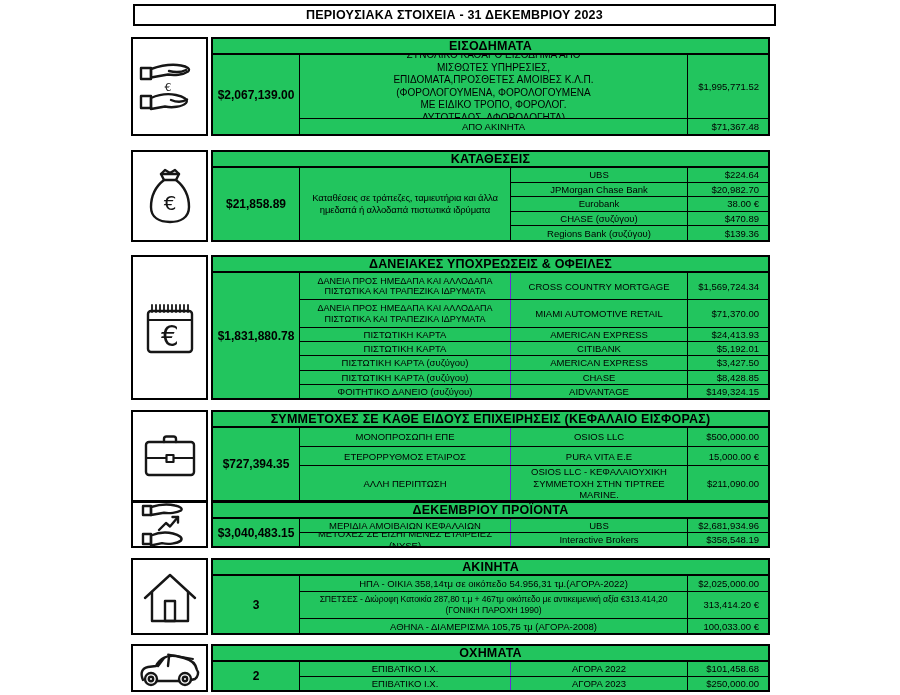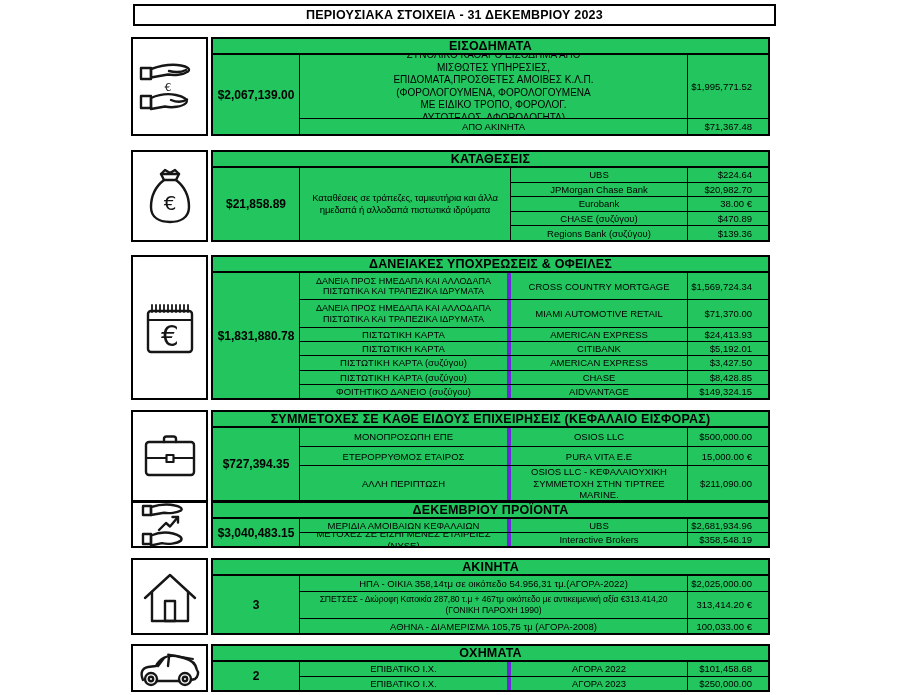--- a/index.html
+++ b/index.html
@@ -42,23 +42,23 @@
   }
   .spandesc > span { display: inline-block; max-width: 198px; text-align: center; }
   .rows { flex: 1; display: flex; flex-direction: column; min-width: 0; }
   .row { display: flex; min-height: 0; }
   .row + .row { border-top: 1px solid #000; }
   .c {
     display: flex; align-items: center; justify-content: center;
     text-align: center; font-size: 9.5px; line-height: 1.18; padding: 1px 3px;
     overflow: hidden;
   }
-  .c.type { width: 211px; flex: none; border-right: 4px solid #6d28d9; }
+  .c.type { width: 211px; flex: none; border-right: 1px solid #6d28d9; }
   .c.name { flex: 1; min-width: 0; border-right: 1px solid #000; }
-  .c.val  { width: 80px; flex: none; justify-content: flex-end; text-align: right; padding-right: 16px; white-space: nowrap; }
+  .c.val  { width: 80px; flex: none; justify-content: flex-end; text-align: right; padding-right: 9px; white-space: nowrap; }
   .c.wide { flex: 1; min-width: 0; border-right: 1px solid #000; flex-direction: column; justify-content: center; }
   .w210 { display: inline-block; max-width: 210px; }
   .w175 { display: inline-block; max-width: 175px; }
   .w165 { display: inline-block; max-width: 165px; }
   .fs10 { font-size: 10px; line-height: 12.5px; }
   .small { font-size: 8.6px; letter-spacing: -0.1px; line-height: 1.25; }
   svg.icon { stroke: #161616; fill: none; stroke-width: 2.4; stroke-linecap: round; stroke-linejoin: round; }
   svg.icon text { stroke: none; fill: #161616; font-family: "DejaVu Sans", sans-serif; }
 </style>
 </head>

